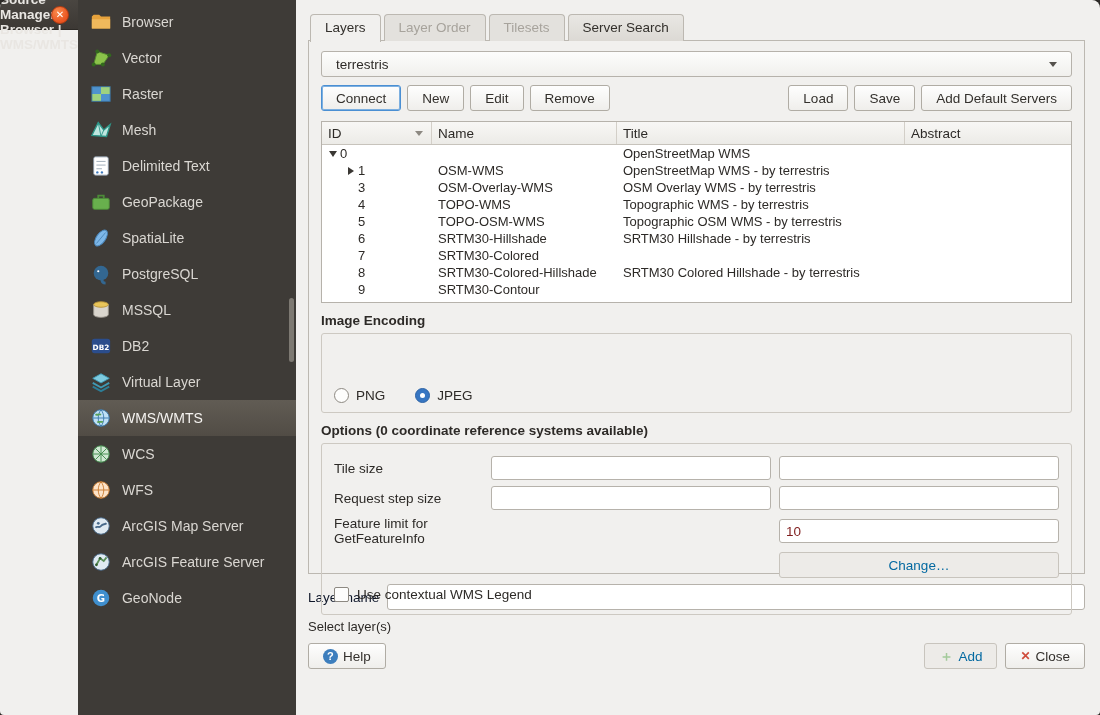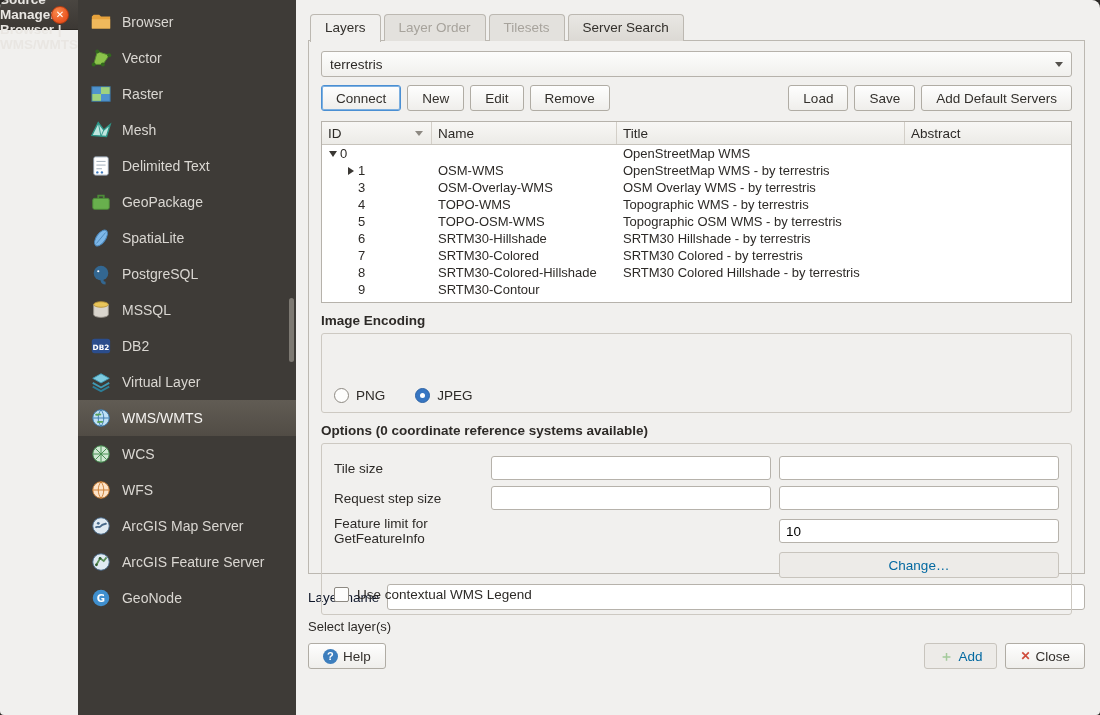--- a/index.html
+++ b/index.html
@@ -41,21 +41,21 @@
   .tab.active { background:#f1f0ee; position:relative; top:0; height:28px; z-index:3;
     box-shadow:0 2px 0 #f1f0ee; }
   .tab.disabled { color:#a7a39c; background:#e3e1dd; cursor:default; }
 
   .pane { height:534px; border:1px solid #bcb8b1; background:#f1f0ee; padding:10px 12px;
     position:relative; z-index:1; margin-top:-1px; }
 
   
   .combo { height:26px; border:1px solid #b6b2ab; border-radius:3px;
     background:linear-gradient(#fdfdfc,#f1f0ed); display:flex; align-items:center;
-    padding:0 8px; font-size:13.5px; color:#2d2a27; cursor:pointer; }
+    padding:0 14px; font-size:13.5px; color:#2d2a27; cursor:pointer; }
   .combo-arrow { margin-left:auto; width:0; height:0; border-left:4px solid transparent;
     border-right:4px solid transparent; border-top:5px solid #55524d; }
 
   
   .btn-row { display:flex; gap:6px; margin-top:8px; align-items:center;justify-content:flex-end; }
   .spacer { flex:1; }
   .btn { display:inline-flex; align-items:center; justify-content:center; gap:5px;
     height:26px; padding:0 14px; font-size:13.5px; color:#33302c;
     background:linear-gradient(#fefefe,#efeeeb); border:1px solid #b0aca4; border-radius:3px;
     cursor:pointer; font-family:"Liberation Sans", sans-serif; }
@@ -92,21 +92,21 @@
   .radio { width:15px; height:15px; border-radius:50%; background:#fdfdfc; border:1px solid #8d8982; }
   .radio.checked { background:#3776c2; border-color:#2e64a6; position:relative; }
   .radio.checked::after { content:""; position:absolute; left:4px; top:4px; width:5px; height:5px;
     border-radius:50%; background:#fff; }
 
   .opts { padding:12px; }
   .opt-grid { display:grid; grid-template-columns:1fr 280px 280px; column-gap:8px; row-gap:6px;
     align-items:center; }
   .opt-label { font-size:13.5px; color:#2d2a27; }
   .tin { height:24px; border:1px solid #b6b2ab; border-radius:3px; background:#fff; padding:2px 6px;
-    font-size:13.5px; color:#000000; font-family:"Liberation Sans", sans-serif; width:100%; }
+    font-size:13.5px; color:#7f1d1d; font-family:"Liberation Sans", sans-serif; width:100%; }
   .btn.change { width:100%; }
   .check-row { display:flex; align-items:center; gap:8px; font-size:13.5px; color:#2d2a27;
     margin-top:9px; cursor:pointer; }
   .checkbox { width:15px; height:15px; border:1px solid #8d8982; border-radius:2px; background:#fdfdfc; }
 
   
   .layer-name-row { display:flex; align-items:center; gap:8px; margin-top:10px; }
   .layer-name-row .lbl { font-size:13.5px; color:#0f172a; white-space:nowrap; }
   .layer-name-row .tin { flex:1; height:26px; }
   .select-layers { margin-top:9px; font-size:13px; color:#2d2a27; }
@@ -391,21 +391,20 @@
               <div class="cell col-title">SRTM30 Hillshade - by terrestris</div>
               <div class="cell col-abs"></div>
             </div>
 
             <div class="trow lvl1">
               <div class="cell cell-id col-id">
                   <span class="tw"></span>
                   <span>7</span>
                 </div>
               <div class="cell col-name">SRTM30-Colored</div>
-              <div class="cell col-title">SRTM30 Colored - by terrestris</div>
               <div class="cell col-abs"></div>
             </div>
 
             <div class="trow lvl1">
               <div class="cell cell-id col-id">
                   <span class="tw"></span>
                   <span>8</span>
                 </div>
               <div class="cell col-name">SRTM30-Colored-Hillshade</div>
               <div class="cell col-title">SRTM30 Colored Hillshade - by terrestris</div>

